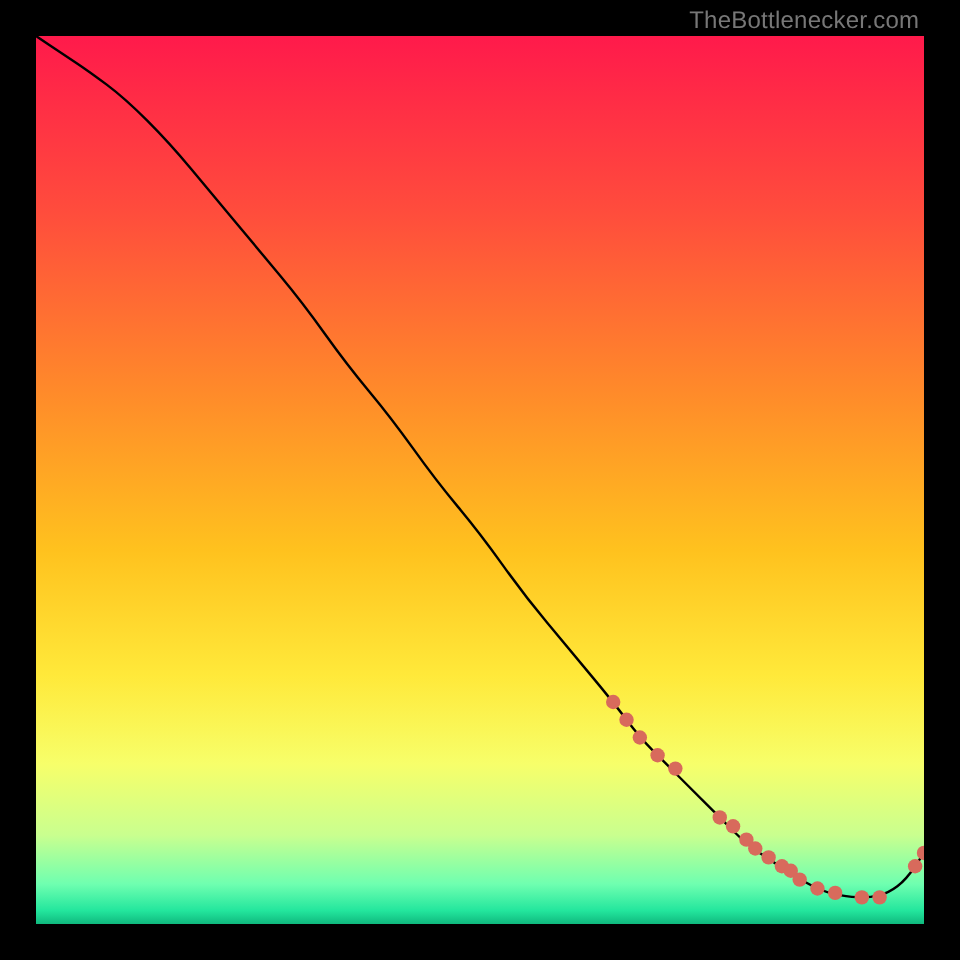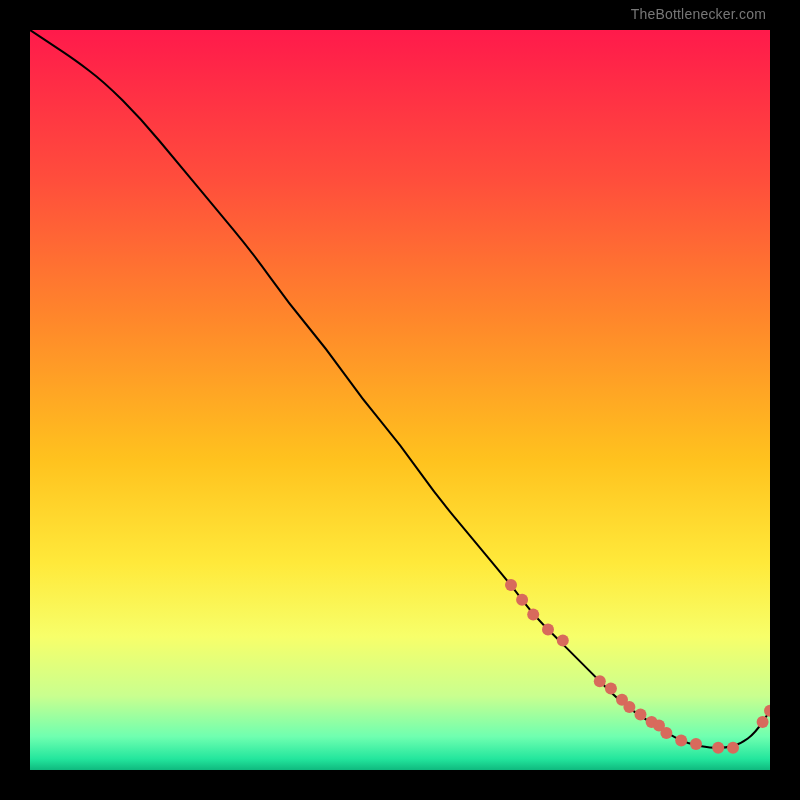--- a/index.html
+++ b/index.html
@@ -24,21 +24,21 @@
     left: 0;
     top: 0;
     width: 740px;
     height: 740px;
   }
   .watermark {
     position: absolute;
     top: 6px;
     right: 34px;
     color: #777;
-    font-size: 14px;
+    font-size: 20px;
     font-weight: 500;
     letter-spacing: 0.2px;
     user-select: none;
   }
 </style>
 </head>
 <body>
 
 <div class="watermark">TheBottlenecker.com</div>
 

